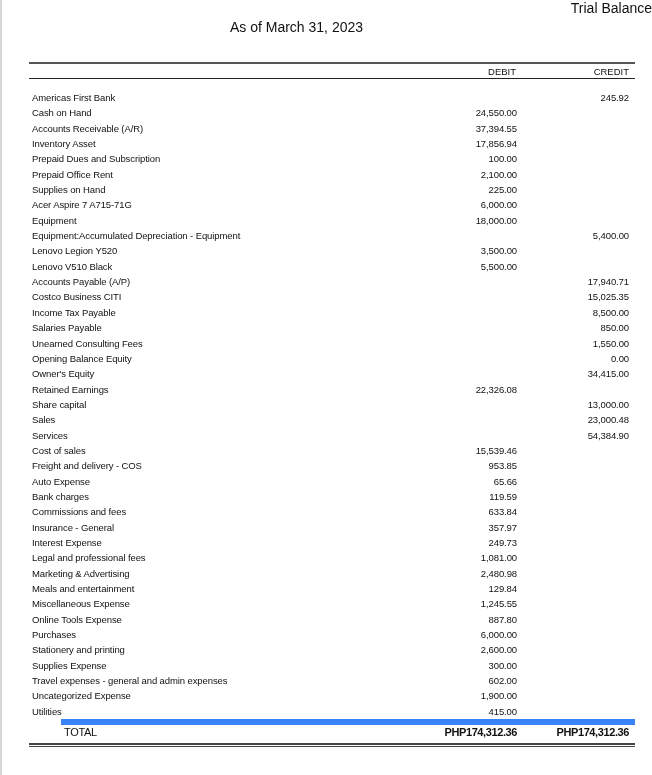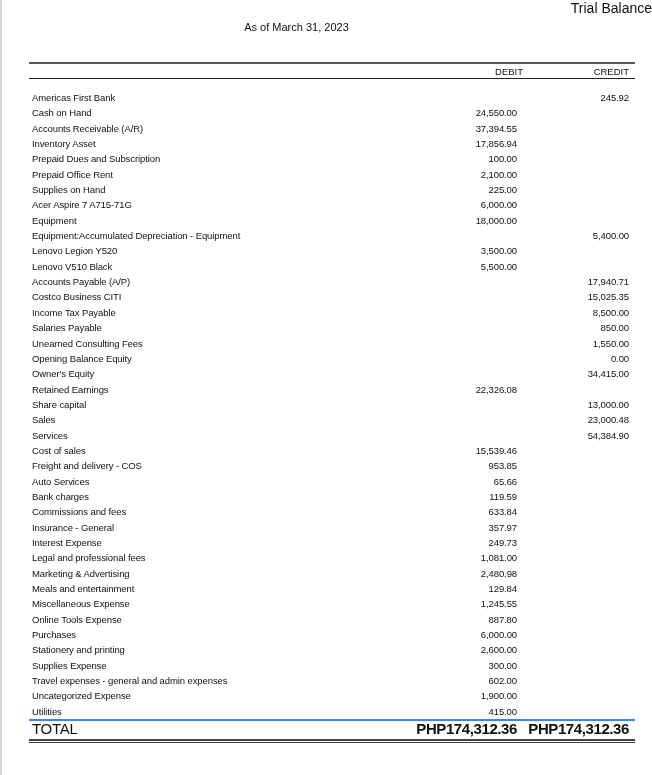--- a/index.html
+++ b/index.html
@@ -32,21 +32,21 @@
       font-size: 14px;
       line-height: 16px;
       color: #111;
     }
     .report-subtitle {
       position: absolute;
       left: 0;
       width: 593px;
       top: 20px;
       text-align: center;
-      font-size: 11px;
+      font-size: 14px;
       line-height: 14px;
       color: #111;
     }
     .report {
       position: absolute;
       left: 29px;
       top: 62px;
       width: 606px;
     }
     .rule-top {
@@ -55,21 +55,21 @@
     }
     .header-row {
       position: relative;
       height: 14px;
       font-size: 9.5px;
       line-height: 14px;
       border-bottom: 1px solid #222;
     }
     .header-row .col-debit-h {
       position: absolute;
-      right: 112px;
+      right: 119px;
       top: 1px;
       margin-left: 48px;
     }
     .header-row .col-credit-h {
       position: absolute;
       right: 6px;
       top: 1px;
     }
     .rows {
       margin-top: 11px;
@@ -96,23 +96,24 @@
     }
     .row .credit {
       position: absolute;
       right: 6px;
       top: 0;
       white-space: nowrap;
     }
     .total-row {
       position: relative;
       height: 15px;
-      font-size: 15px;
+      font-size: 11px;
       line-height: 15px;
-      border-top: 2px solid #3b82f6;
+      border-top: 6px solid #3b82f6;
+      margin-left: 32px;
     }
     .total-row .acct {
       position: absolute;
       left: 3px;
       top: 0;
       letter-spacing: -0.3px;
     }
     .total-row .debit {
       position: absolute;
       right: 118px;
@@ -269,21 +270,21 @@
         <span class="acct">Cost of sales</span>
         <span class="debit">15,539.46</span>
         <span class="credit"></span>
       </div>
       <div class="row">
         <span class="acct">Freight and delivery - COS</span>
         <span class="debit">953.85</span>
         <span class="credit"></span>
       </div>
       <div class="row">
-        <span class="acct">Auto Services</span>
+        <span class="acct">Auto Expense</span>
         <span class="debit">65.66</span>
         <span class="credit"></span>
       </div>
       <div class="row">
         <span class="acct">Bank charges</span>
         <span class="debit">119.59</span>
         <span class="credit"></span>
       </div>
       <div class="row">
         <span class="acct">Commissions and fees</span>

